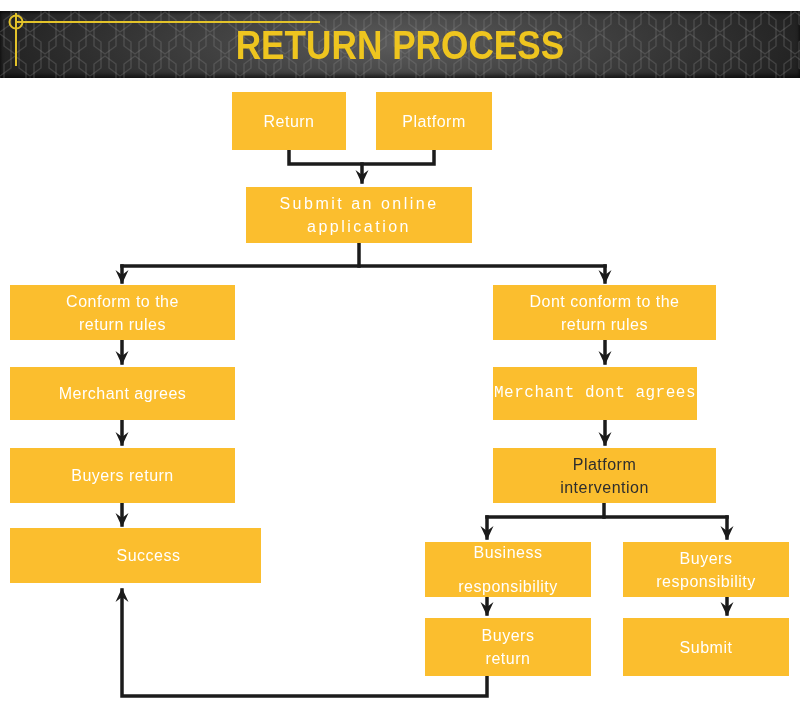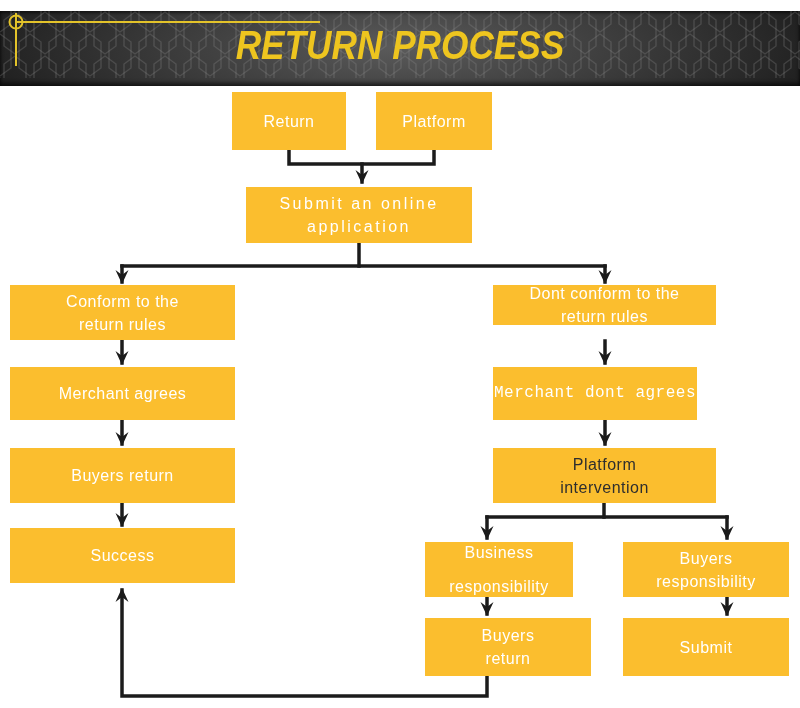--- a/index.html
+++ b/index.html
@@ -6,25 +6,24 @@
   body{
     width:800px;height:708px;
     background:var(--page-bg,#fff);
     font-family:"Liberation Sans", sans-serif;
     position:relative;overflow:hidden;
   }
   .page{position:absolute;inset:0;width:800px;height:708px;}
 
   
   .banner{
-    position:absolute;left:0;top:11px;width:800px;height:75px;
+    position:absolute;left:0;top:11px;width:800px;height:67px;
     background:radial-gradient(ellipse 62% 170% at 50% 48%,
       var(--banner-bg-light,#5a5a5a) 0%, #3a3a3a 48%, var(--banner-bg-dark,#1e1e1e) 88%);
     box-shadow:inset 0 2px 3px rgba(0,0,0,.55), inset 0 -3px 4px rgba(0,0,0,.6);
-    font-style:italic;
   }
   .banner-mesh{position:absolute;inset:0;display:block;}
   .mesh-line{stroke:#8d8d8d;stroke-width:1.4;fill:none;opacity:.28;}
   .banner-title{
     position:absolute;top:9px;left:0;width:100%;
     text-align:center;
     font-weight:bold;font-size:40px;line-height:50px;
     color:var(--banner-text,#eec51f);
     letter-spacing:0px;
     transform:scaleX(.88);
@@ -44,25 +43,25 @@
     text-align:center;
   }
   .node span{display:block;}
 
   .n-return          {left:232px;top:92px; width:114px;height:58px;}
   .n-exchanges       {left:376px;top:92px; width:116px;height:58px;}
   .n-submit          {left:246px;top:187px;width:226px;height:56px;letter-spacing:2.5px;}
   .n-conform         {left:10px; top:285px;width:225px;height:55px;}
   .n-merchant-agrees {left:10px; top:367px;width:225px;height:53px;}
   .n-buyers-return-l {left:10px; top:448px;width:225px;height:55px;}
-  .n-success         {left:10px; top:528px;width:225px;height:55px;}
-  .n-dont-conform    {left:493px;top:285px;width:223px;height:40px;}
+  .n-success         {left:10px; top:528px;width:225px;height:55px;padding-left:26px;}
+  .n-dont-conform    {left:493px;top:285px;width:223px;height:55px;}
   .n-merchant-dont   {left:493px;top:367px;width:204px;height:53px;font-family:Liberation Mono, monospace;}
   .n-platform        {left:493px;top:448px;width:223px;height:55px;color:var(--node-text-dark,#2e2e2e);}
-  .n-business-resp   {left:425px;top:542px;width:148px;height:55px;gap:11px;}
+  .n-business-resp   {left:425px;top:542px;width:166px;height:55px;gap:11px;}
   .n-buyers-resp     {left:623px;top:542px;width:166px;height:55px;}
   .n-buyers-return-b {left:425px;top:618px;width:166px;height:58px;}
   .n-failure         {left:623px;top:618px;width:166px;height:58px;}
 
   
   .flow{position:absolute;left:0;top:0;width:800px;height:708px;pointer-events:none;}
   .flow path.shaft{
     stroke:var(--connector,#1b1b1b);
     stroke-width:3.5;fill:none;
     stroke-linecap:square;stroke-linejoin:miter;

